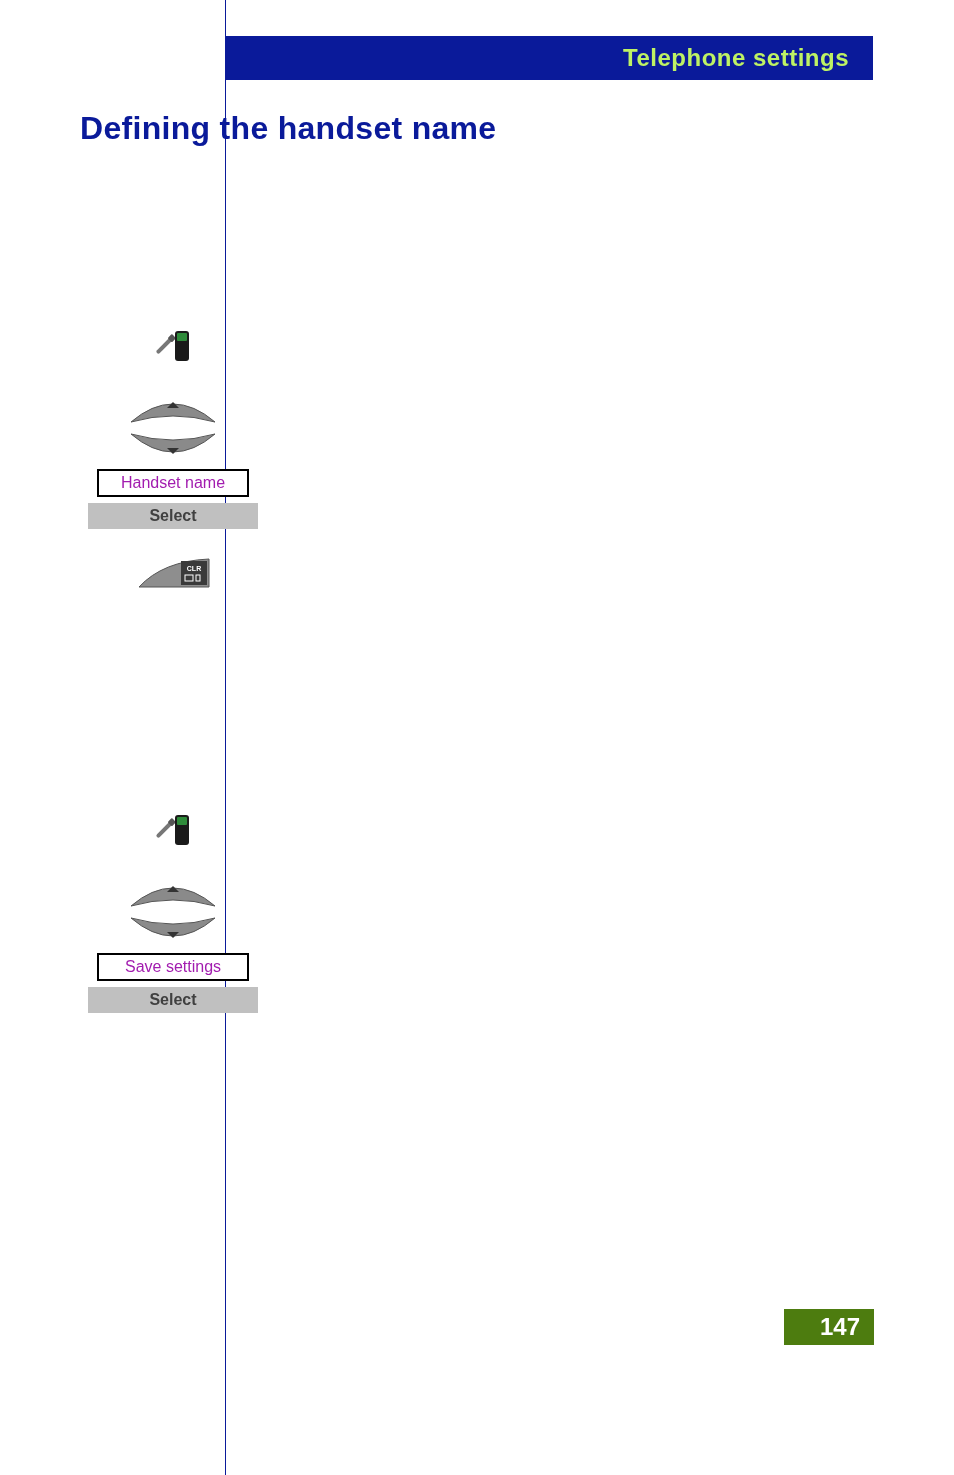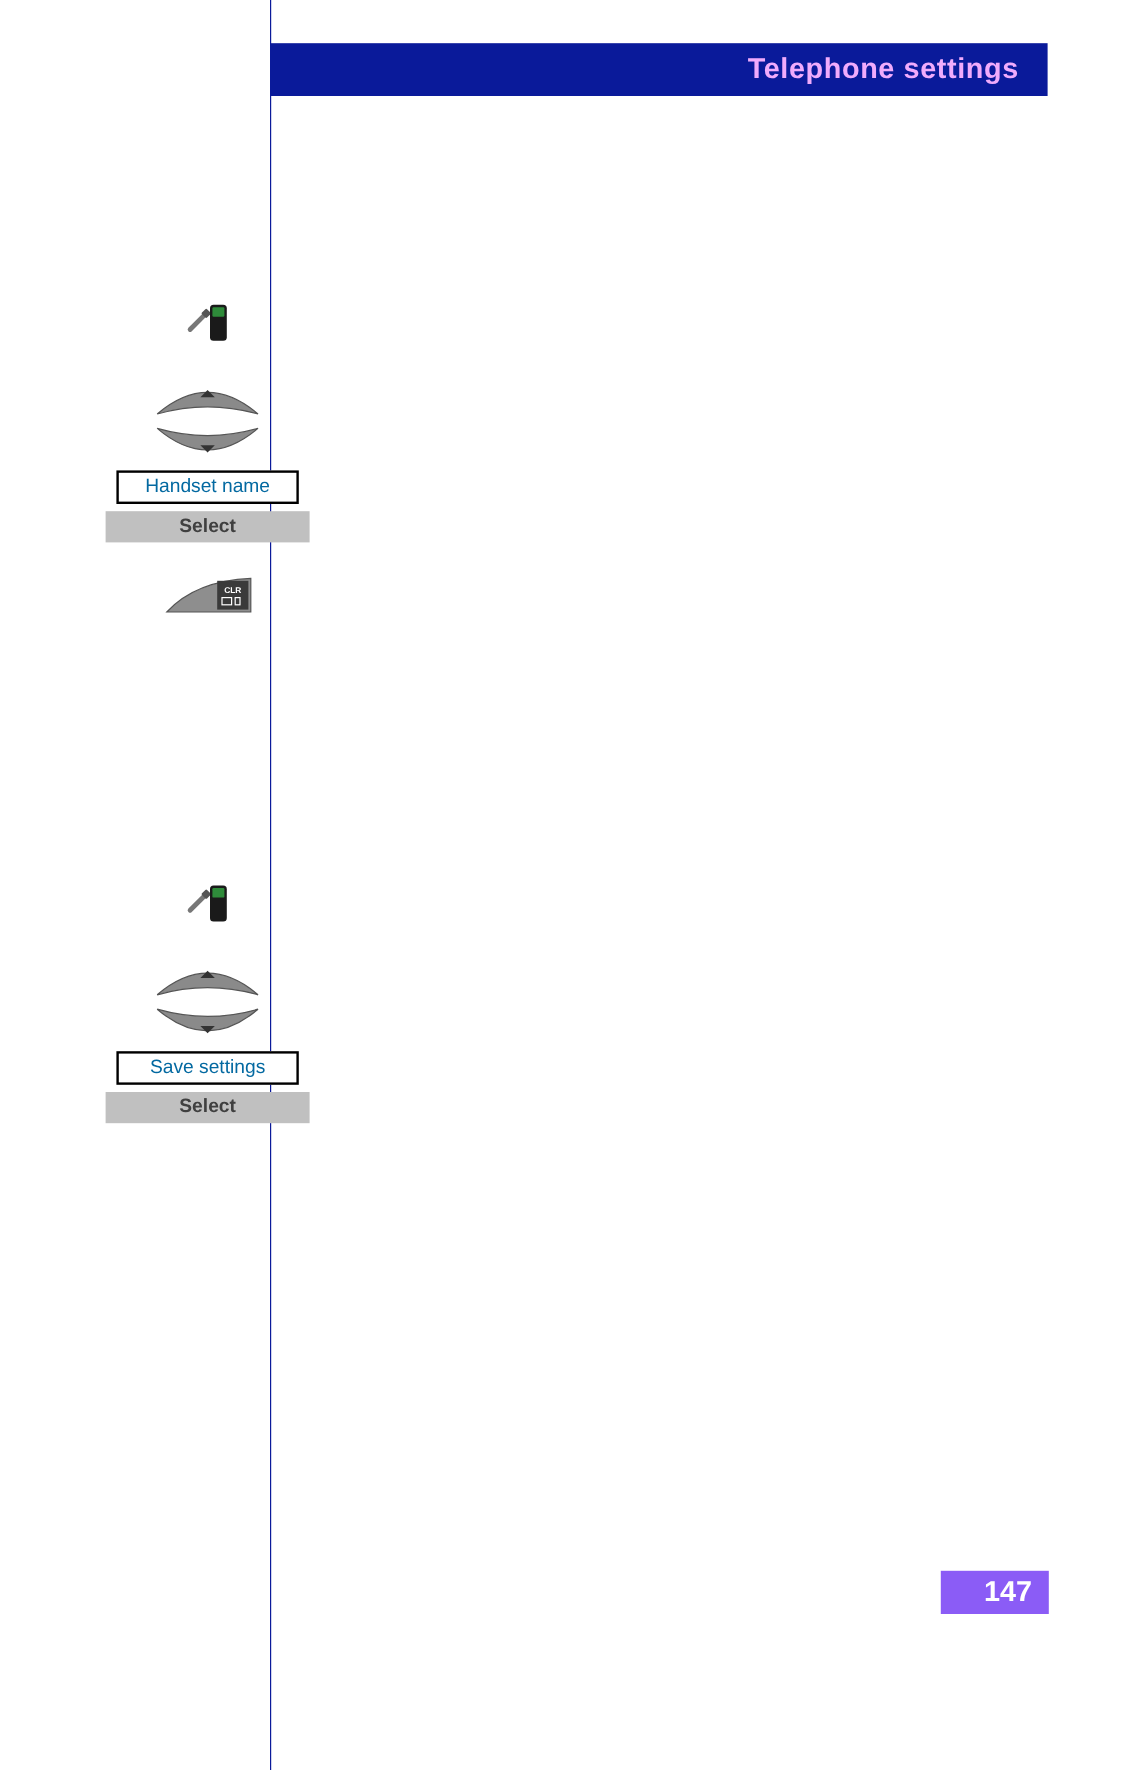--- a/index.html
+++ b/index.html
@@ -25,33 +25,33 @@
     top: 36px;
     width: 648px;
     height: 44px;
     background: #0a1a9a;
     display: flex;
     align-items: center;
     justify-content: flex-end;
     padding-right: 24px;
   }
   .header-bar span {
-    color: #f0abfc;
+    color: #bef264;
     font-weight: bold;
     font-size: 24px;
     font-family: "Arial Narrow", Arial, sans-serif;
     letter-spacing: 0.5px;
   }
   .page-number-box {
     position: absolute;
     right: 80px;
     bottom: 130px;
     width: 90px;
     height: 36px;
-    background: #8b5cf6;
+    background: #4d7c0f;
     display: flex;
     align-items: center;
     justify-content: flex-end;
     padding-right: 14px;
   }
   .page-number-box span {
     color: #fff;
     font-weight: bold;
     font-size: 24px;
   }
@@ -147,21 +147,21 @@
   
   .display-box {
     width: 152px;
     height: 28px;
     border: 2px solid #000;
     background: #fff;
     display: flex;
     align-items: center;
     justify-content: center;
     font-size: 16px;
-    color: #0369a1;
+    color: #a21caf;
   }
   
   .soft-btn {
     width: 170px;
     height: 26px;
     background: #c0c0c0;
     display: flex;
     align-items: center;
     justify-content: center;
     font-size: 16px;
@@ -198,20 +198,21 @@
 <body>
 
 <div class="vertical-rule"></div>
 
 <div class="header-bar">
   <span>Telephone settings</span>
 </div>
 
 <div class="content">
 
+  <h1 class="section-title">Defining the handset name</h1>
 
   <div class="spacer-large"></div>
 
   <div class="step-group">
 
     <div class="step">
       <div class="step-left">
         <div class="handset-icon">
           <div class="screwdriver"></div>
           <div class="phone"></div>

